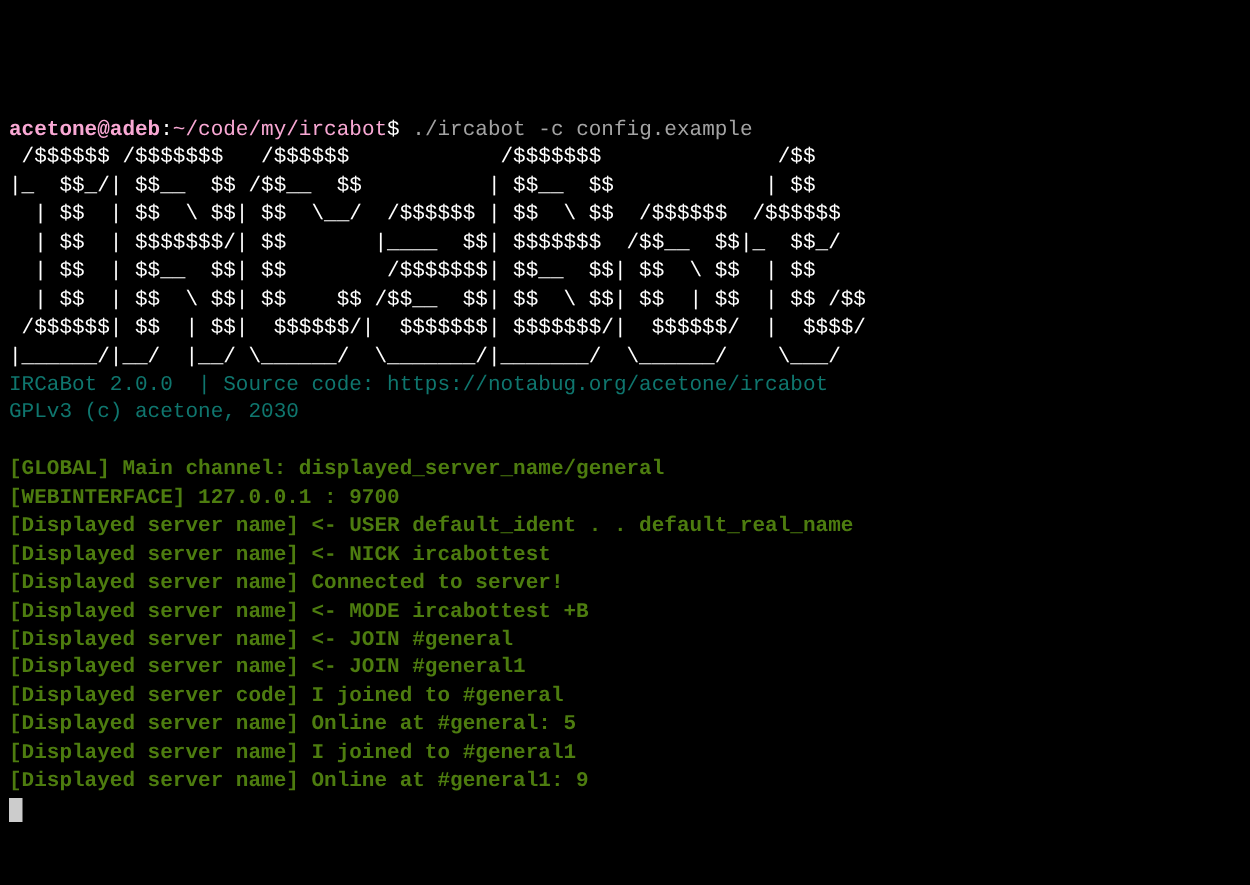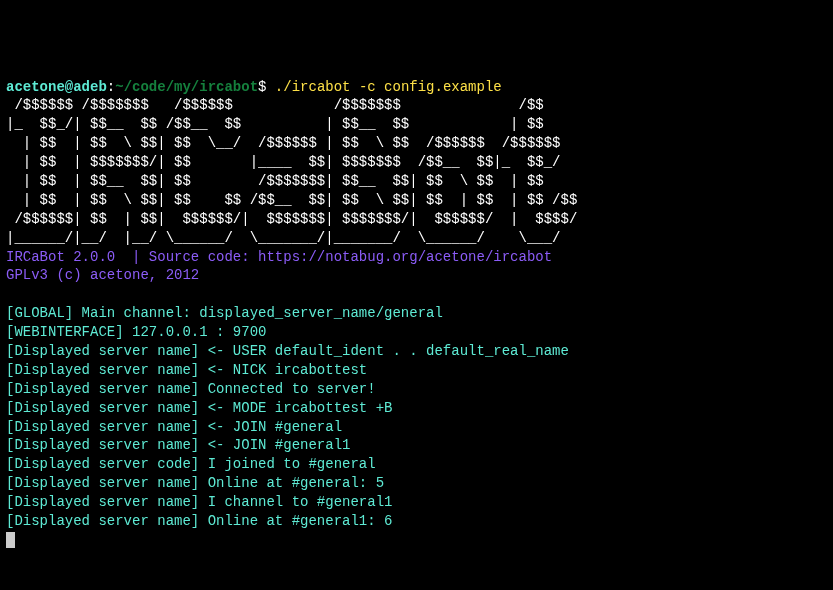--- a/index.html
+++ b/index.html
@@ -8,28 +8,28 @@
       color: #ccc;
       font-family: 'Courier New', Consolas, monospace;
       font-size: 14px;
       line-height: 1.35;
       padding: 2px 6px;
       width: 833px;
       height: 590px;
       overflow: hidden;
       white-space: pre;
     }
-    .prompt-user { color: #5eead4; font-weight: bold; }
+    .prompt-user { color: #f9a8d4; font-weight: bold; }
     .prompt-colon { color: #fff; }
-    .prompt-path { color: #15803d; font-weight: bold; }
+    .prompt-path { color: #f9a8d4; font-weight: normal; }
     .prompt-dollar { color: #fff; }
-    .cmd { color: #fde047; }
+    .cmd { color: #a3a3a3; }
     .ascii-art { color: #fff; }
-    .info-line { color: #8b5cf6; }
-    .log-line { color: #5eead4; }
+    .info-line { color: #0f766e; }
+    .log-line { color: #4d7c0f; font-weight: bold; }
     .cursor {
       display: inline-block;
       width: 9px;
       height: 16px;
       background: #ccc;
       vertical-align: text-bottom;
     }
   </style>
 </head>
 <body>
@@ -39,30 +39,30 @@
 <div><span><span class="prompt-user">acetone@adeb</span><span class="prompt-colon">:</span><span class="prompt-path">~/code/my/ircabot</span><span class="prompt-dollar">$</span><span class="cmd"> ./ircabot -c config.example</span></span>
 <span class="ascii-art"> /$$$$$$ /$$$$$$$   /$$$$$$            /$$$$$$$              /$$  </span>
 <span class="ascii-art">|_  $$_/| $$__  $$ /$$__  $$          | $$__  $$            | $$  </span>
 <span class="ascii-art">  | $$  | $$  \ $$| $$  \__/  /$$$$$$ | $$  \ $$  /$$$$$$  /$$$$$$</span>
 <span class="ascii-art">  | $$  | $$$$$$$/| $$       |____  $$| $$$$$$$  /$$__  $$|_  $$_/</span>
 <span class="ascii-art">  | $$  | $$__  $$| $$        /$$$$$$$| $$__  $$| $$  \ $$  | $$  </span>
 <span class="ascii-art">  | $$  | $$  \ $$| $$    $$ /$$__  $$| $$  \ $$| $$  | $$  | $$ /$$</span>
 <span class="ascii-art"> /$$$$$$| $$  | $$|  $$$$$$/|  $$$$$$$| $$$$$$$/|  $$$$$$/  |  $$$$/</span>
 <span class="ascii-art">|______/|__/  |__/ \______/  \_______/|_______/  \______/    \___/ </span>
 <span class="info-line">IRCaBot 2.0.0  | Source code: https://notabug.org/acetone/ircabot</span>
-<span class="info-line">GPLv3 (c) acetone, 2012</span>
+<span class="info-line">GPLv3 (c) acetone, 2030</span>
 
 <span class="log-line">[GLOBAL] Main channel: displayed_server_name/general</span>
 <span class="log-line">[WEBINTERFACE] 127.0.0.1 : 9700</span>
 <span class="log-line">[Displayed server name] &lt;- USER default_ident . . default_real_name</span>
 <span class="log-line">[Displayed server name] &lt;- NICK ircabottest</span>
 <span class="log-line">[Displayed server name] Connected to server!</span>
 <span class="log-line">[Displayed server name] &lt;- MODE ircabottest +B</span>
 <span class="log-line">[Displayed server name] &lt;- JOIN #general</span>
 <span class="log-line">[Displayed server name] &lt;- JOIN #general1</span>
 <span class="log-line">[Displayed server code] I joined to #general</span>
 <span class="log-line">[Displayed server name] Online at #general: 5</span>
-<span class="log-line">[Displayed server name] I channel to #general1</span>
-<span class="log-line">[Displayed server name] Online at #general1: 6</span>
+<span class="log-line">[Displayed server name] I joined to #general1</span>
+<span class="log-line">[Displayed server name] Online at #general1: 9</span>
 <span class="cursor"></span></div>
 
 
 
 
 </body></html>

